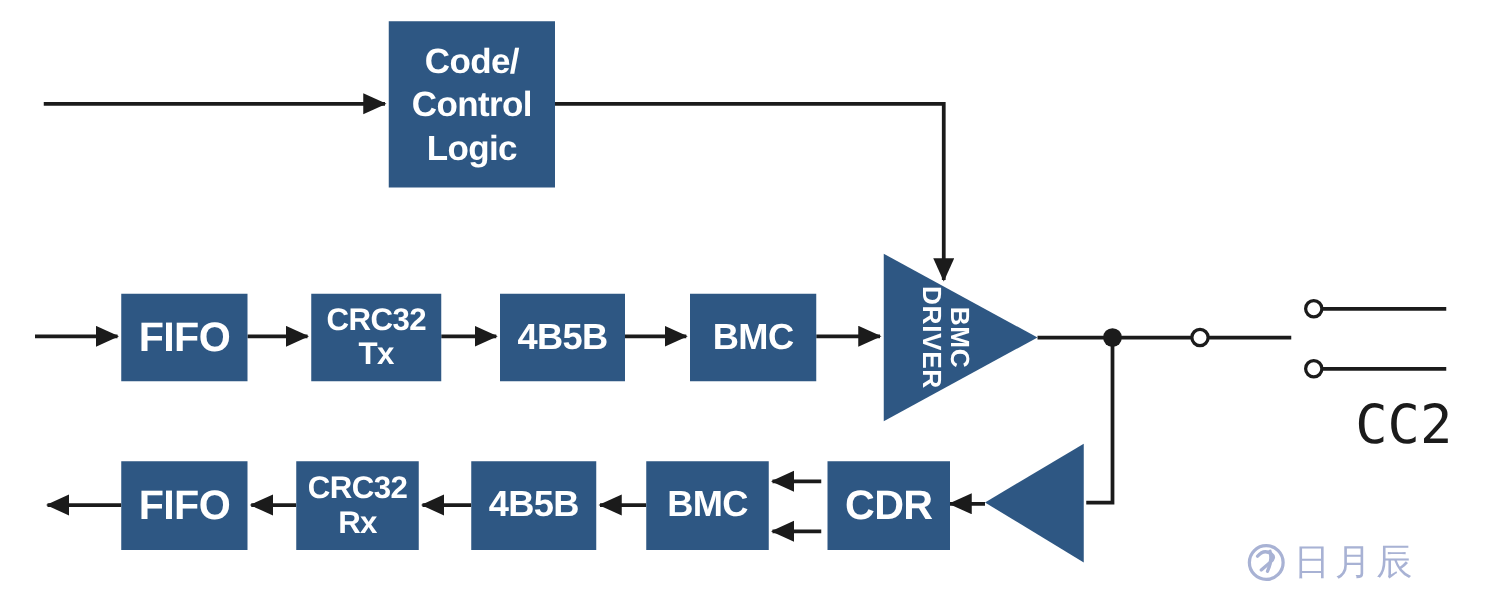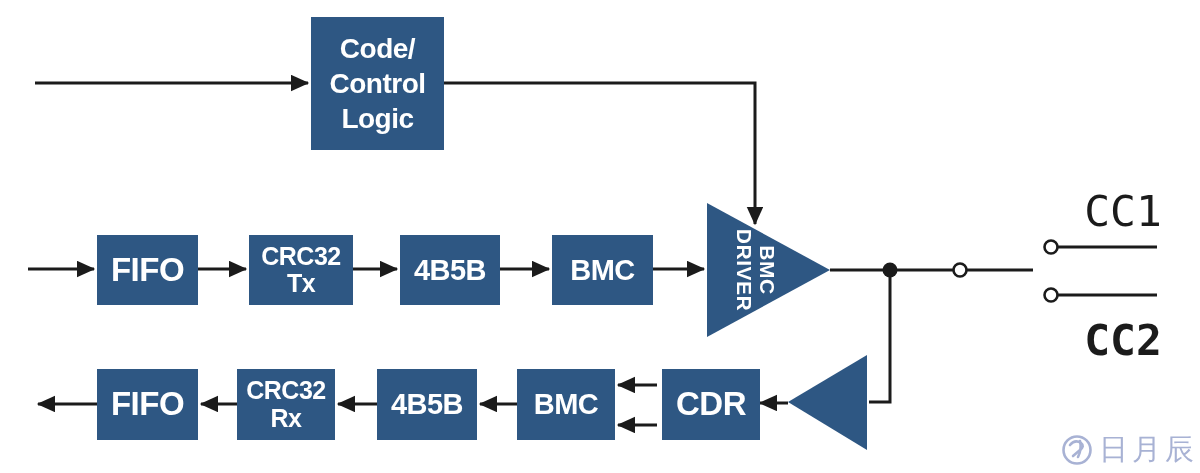--- a/index.html
+++ b/index.html
@@ -39,23 +39,23 @@
     display:flex;align-items:center;justify-content:center;
     color:var(--block-text);font-weight:bold;font-size:21px;line-height:1.1;
     text-align:center;white-space:pre-line;letter-spacing:0.5px;
     transform:rotate(90deg);
   }
   .cc-label{
     position:absolute;width:90px;text-align:center;color:var(--line);
     font-family:"DejaVu Sans Mono",monospace;font-size:43px;line-height:1;
   }
   .cc1{left:1078px;top:190px;}
-  .cc2{left:1078px;top:319px;font-weight:bold;}
+  .cc2{left:1078px;top:319px;}
   .watermark{
-    position:absolute;left:1060px;top:429px;height:40px;
+    position:absolute;left:996px;top:429px;height:40px;
     display:flex;align-items:center;gap:5px;color:var(--watermark);
   }
   .wm-icon{flex:0 0 auto;display:block;}
   .wm-icon path,.wm-icon circle{stroke:var(--watermark);fill:none;stroke-width:2.6;stroke-linecap:round;}
   .wm-text{
     font-family:"DejaVu Serif",serif;font-size:29px;letter-spacing:4px;
     line-height:1;white-space:nowrap;
   }
 </style>
 </head>
@@ -137,21 +137,20 @@
   <div class="block blk-rx-4b5b">
     <span>4B5B</span>
   </div>
   <div class="block blk-rx-bmc">
     <span>BMC</span>
   </div>
   <div class="block blk-cdr">
     <span>CDR</span>
   </div>
 
-  <div class="cc-label cc1">CC1</div>
   <div class="cc-label cc2">CC2</div>
 
   <div class="watermark">
     <svg class="wm-icon" width="34" height="36" viewBox="0 0 34 36">
       <circle cx="17" cy="19" r="13.5"></circle>
       <path d="M10 14 q5 -6 11 -2 q4 3 -1 7 l-7 6"></path>
       <path d="M20 10 q2 8 -2 16"></path>
     </svg>
     <span class="wm-text">日月辰</span>
   </div>

